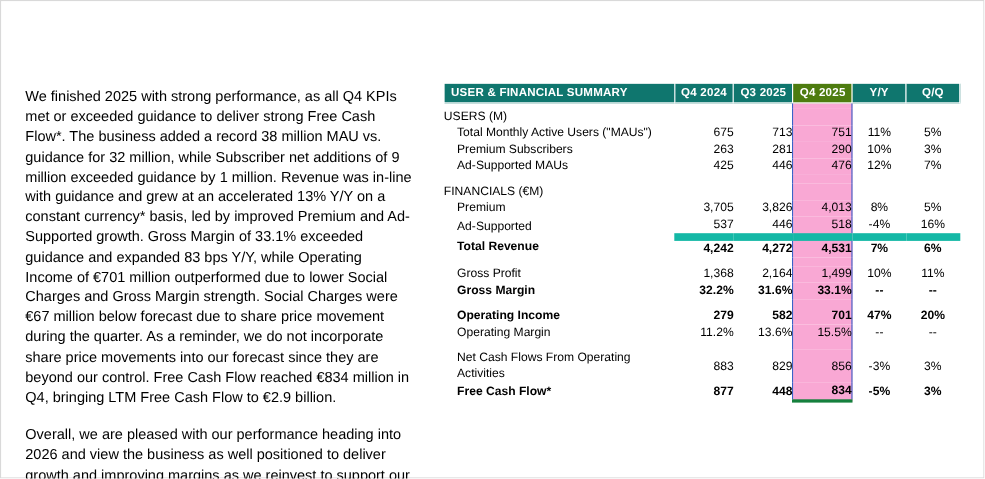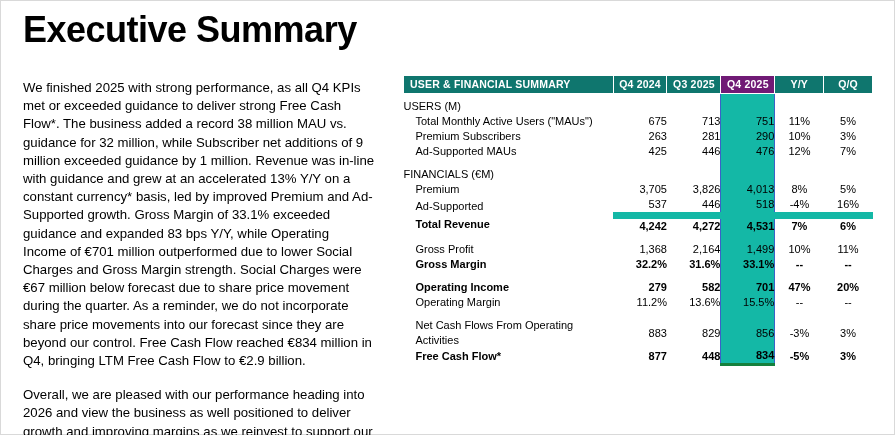--- a/index.html
+++ b/index.html
@@ -73,21 +73,21 @@
     line-height: 17px;
     border: 1px solid #ffffff;
     text-align: center;
     letter-spacing: 0.2px;
   }
   .hdr th.label-col {
     text-align: left;
     padding-left: 6px;
   }
   .hdr th.hl {
-    background: #701a75;
+    background: #4d7c0f;
   }
   td.lbl {
     text-align: left;
     padding-left: 6px;
     height: 15px;
     line-height: 15px;
     font-size: 11px;
     color: #000000;
   }
   td.lbl.indent {
@@ -105,21 +105,21 @@
     text-align: center;
     padding-right: 0;
   }
   tr.section td {
     font-weight: normal;
   }
   tr.boldrow td {
     font-weight: bold;
   }
   td.hl {
-    background: #14b8a6;
+    background: #f9a8d4;
   }
   td.hl-left {
     border-left: 1px solid #3a62c8;
   }
   td.hl-right {
     border-right: 1px solid #3a62c8;
   }
   td.hl-top {
     border-top: 1px solid #3a62c8;
   }
@@ -139,21 +139,20 @@
   }
   col.c-label { width: 206px; }
   col.c-q { width: 53px; }
   col.c-y { width: 48px; }
 </style>
 </head>
 <body>
 
 <div class="page">
 
-  <div class="title">Executive Summary</div>
 
   <div class="body-text">
     <p>We finished 2025 with strong performance, as all Q4 KPIs met or exceeded guidance to deliver strong Free Cash Flow*. The business added a record 38 million MAU vs. guidance for 32 million, while Subscriber net additions of 9 million exceeded guidance by 1 million. Revenue was in-line with guidance and grew at an accelerated 13% Y/Y on a constant currency* basis, led by improved Premium and Ad-Supported growth. Gross Margin of 33.1% exceeded guidance and expanded 83 bps Y/Y, while Operating Income of €701 million outperformed due to lower Social Charges and Gross Margin strength. Social Charges were €67 million below forecast due to share price movement during the quarter. As a reminder, we do not incorporate share price movements into our forecast since they are beyond our control. Free Cash Flow reached €834 million in Q4, bringing LTM Free Cash Flow to €2.9 billion.</p>
     <p>Overall, we are pleased with our performance heading into 2026 and view the business as well positioned to deliver growth and improving margins as we reinvest to support our long-term potential.</p>
   </div>
 
   <div class="table-wrap">
     <table class="fin">
       <colgroup>
         <col class="c-label">

